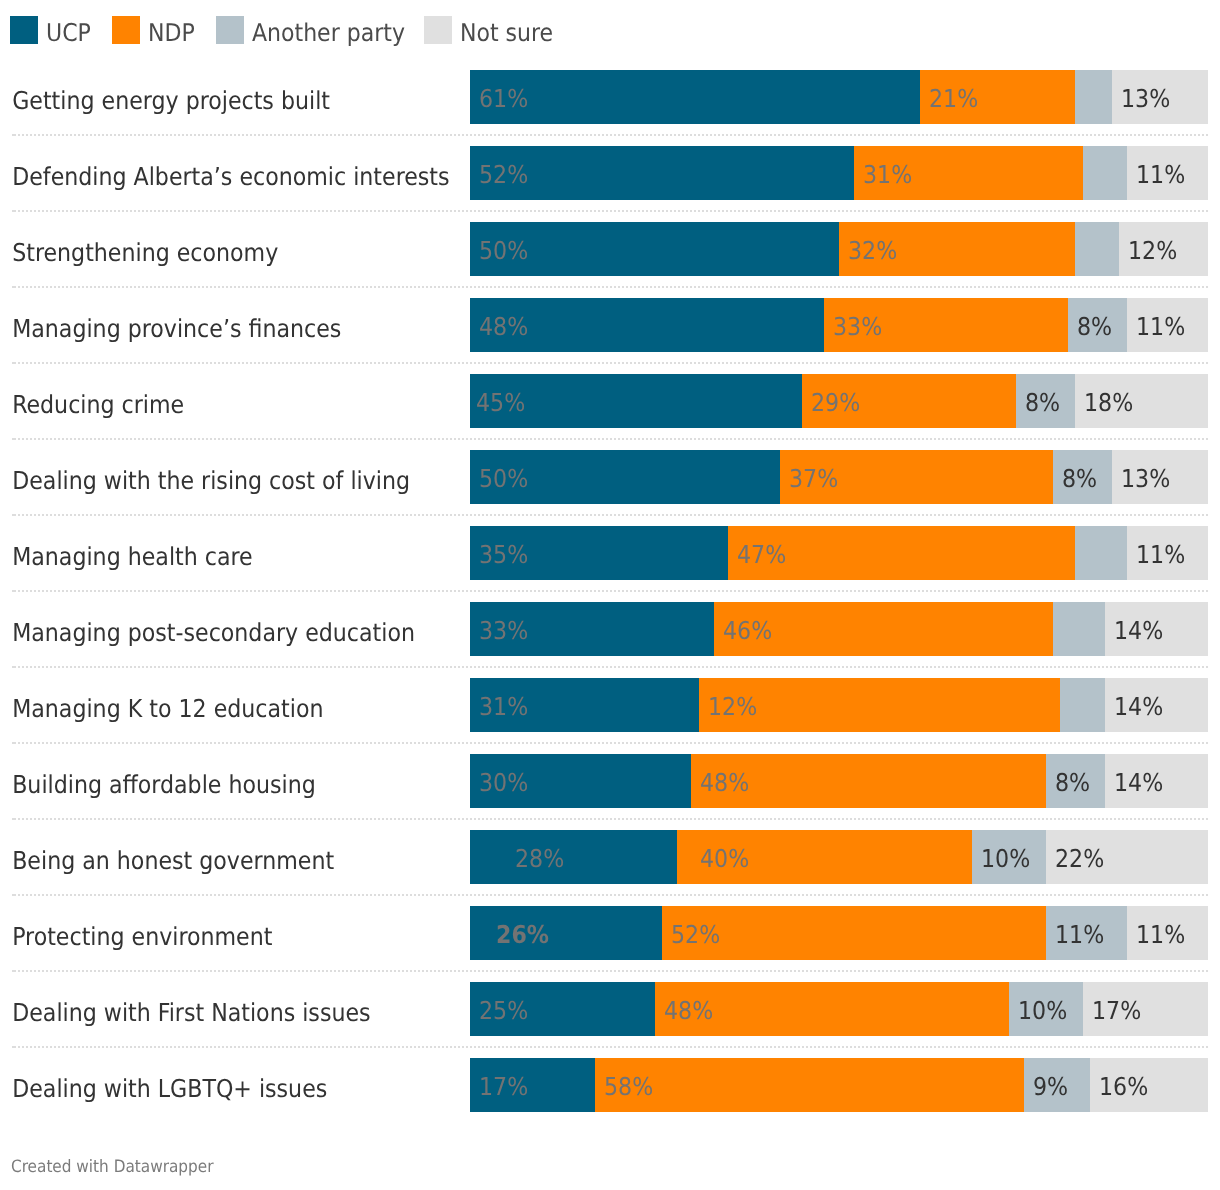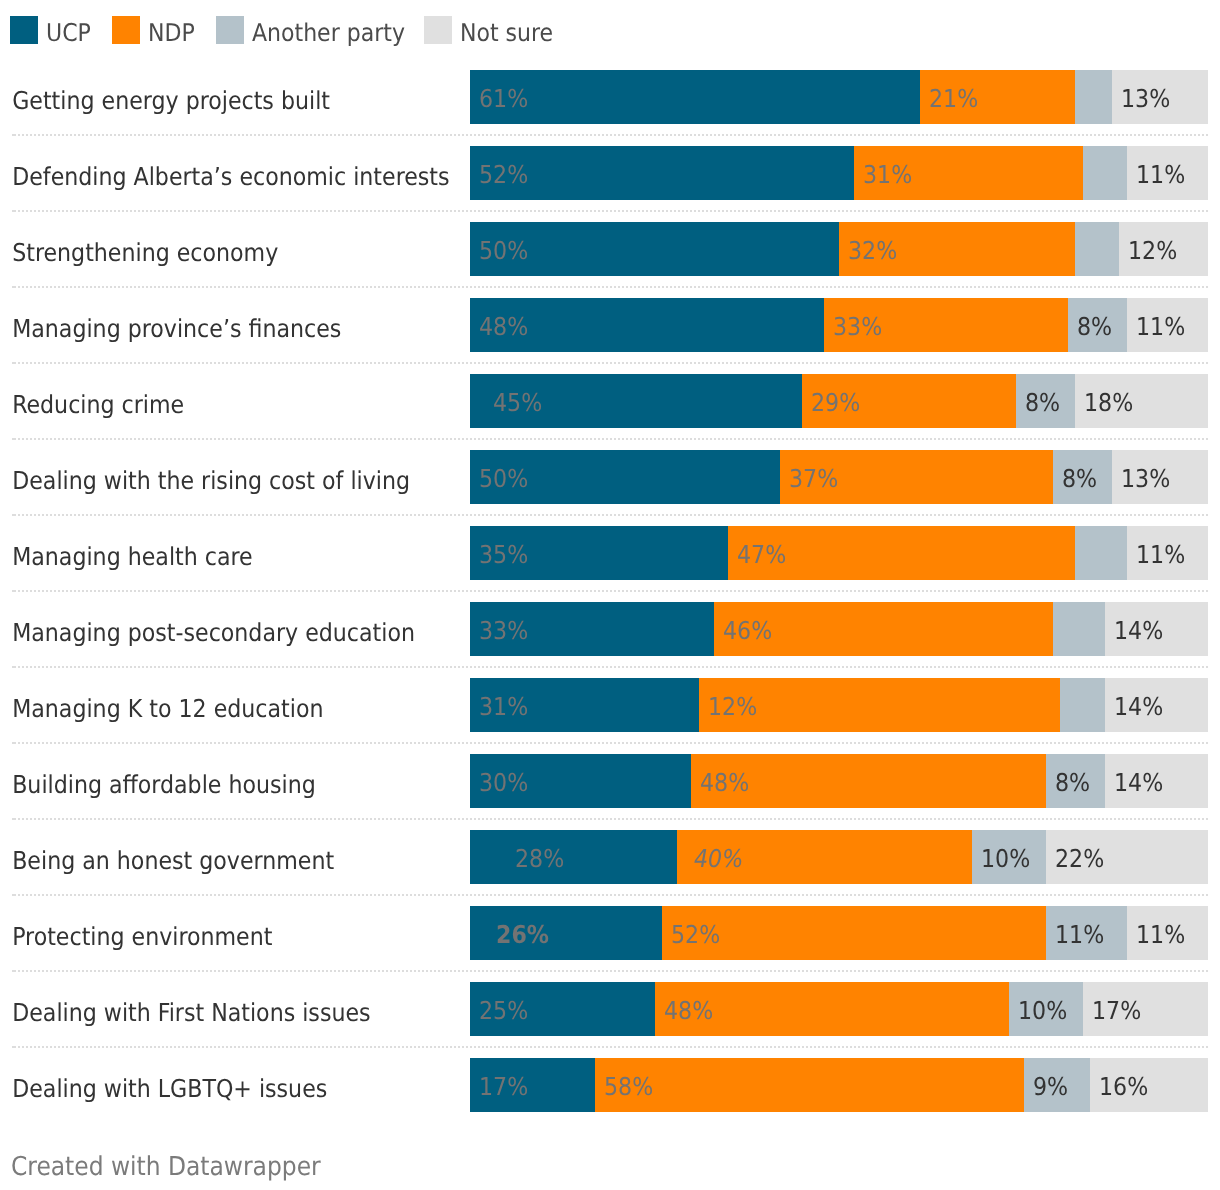--- a/index.html
+++ b/index.html
@@ -41,21 +41,21 @@
   .seg-label.on-dark  { color:#737373; }
   .seg-label.on-light { color:#333333; }
 
   
   .sep { position:absolute; left:12px; width:1196px; height:2px;
          background-image:repeating-linear-gradient(to right,rgba(0,0,0,0) 0 2px,#dddddd 2px 4px);
          background-repeat:repeat-x; }
   .sep::before { content:""; position:absolute; left:0; top:0; width:2px; height:2px; background:#dddddd; }
 
   .footer { position:absolute; left:11px; top:1154.2px;
-            font-size:26px; line-height:26px; color:#7b7b7b; }
+            font-size:17px; line-height:26px; color:#7b7b7b; }
 </style>
 </head>
 <body>
 
 <div id="chart">
 
   <div class="legend">
     <div class="legend-item">
       <span class="legend-swatch" style="background: rgb(0, 95, 128);"></span><span class="legend-label">UCP</span>
     </div>
@@ -127,21 +127,21 @@
       </div>
     </div>
     <div class="sep" style="top: 362px;"></div>
     <div class="row" style="top: 374px;">
       <div class="row-label">Reducing crime</div>
       <div class="bar">
         <div class="seg" style="left: 0px; width: 332px; background: rgb(0, 95, 128);"></div>
         <div class="seg" style="left: 332px; width: 214px; background: rgb(255, 131, 0);"></div>
         <div class="seg" style="left: 546px; width: 59px; background: rgb(180, 194, 202);"></div>
         <div class="seg" style="left: 605px; width: 133px; background: rgb(224, 224, 224);"></div>
-        <div class="seg-label on-dark" style="left: 23px; text-align: right;">45%</div>
+        <div class="seg-label on-dark" style="left: 6px; text-align: right;">45%</div>
         <div class="seg-label on-dark" style="left: 341px;">29%</div>
         <div class="seg-label on-light" style="left: 555px;">8%</div>
         <div class="seg-label on-light" style="left: 614px;">18%</div>
       </div>
     </div>
     <div class="sep" style="top: 438px;"></div>
     <div class="row" style="top: 450px;">
       <div class="row-label">Dealing with the rising cost of living</div>
       <div class="bar">
         <div class="seg" style="left: 0px; width: 310px; background: rgb(0, 95, 128);"></div>
@@ -212,21 +212,21 @@
     </div>
     <div class="sep" style="top: 818px;"></div>
     <div class="row" style="top: 830px;">
       <div class="row-label">Being an honest government</div>
       <div class="bar">
         <div class="seg" style="left: 0px; width: 207px; background: rgb(0, 95, 128);"></div>
         <div class="seg" style="left: 207px; width: 295px; background: rgb(255, 131, 0);"></div>
         <div class="seg" style="left: 502px; width: 74px; background: rgb(180, 194, 202);"></div>
         <div class="seg" style="left: 576px; width: 162px; background: rgb(224, 224, 224);"></div>
         <div class="seg-label on-dark" style="left: 9px; margin-left: 36px;">28%</div>
-        <div class="seg-label on-dark" style="left: 224px; font-style: italic;">40%</div>
+        <div class="seg-label on-dark" style="left: 230px;">40%</div>
         <div class="seg-label on-light" style="left: 511px;">10%</div>
         <div class="seg-label on-light" style="left: 585px;">22%</div>
       </div>
     </div>
     <div class="sep" style="top: 894px;"></div>
     <div class="row" style="top: 906px;">
       <div class="row-label">Protecting environment</div>
       <div class="bar">
         <div class="seg" style="left: 0px; width: 192px; background: rgb(0, 95, 128);"></div>
         <div class="seg" style="left: 192px; width: 384px; background: rgb(255, 131, 0);"></div>

